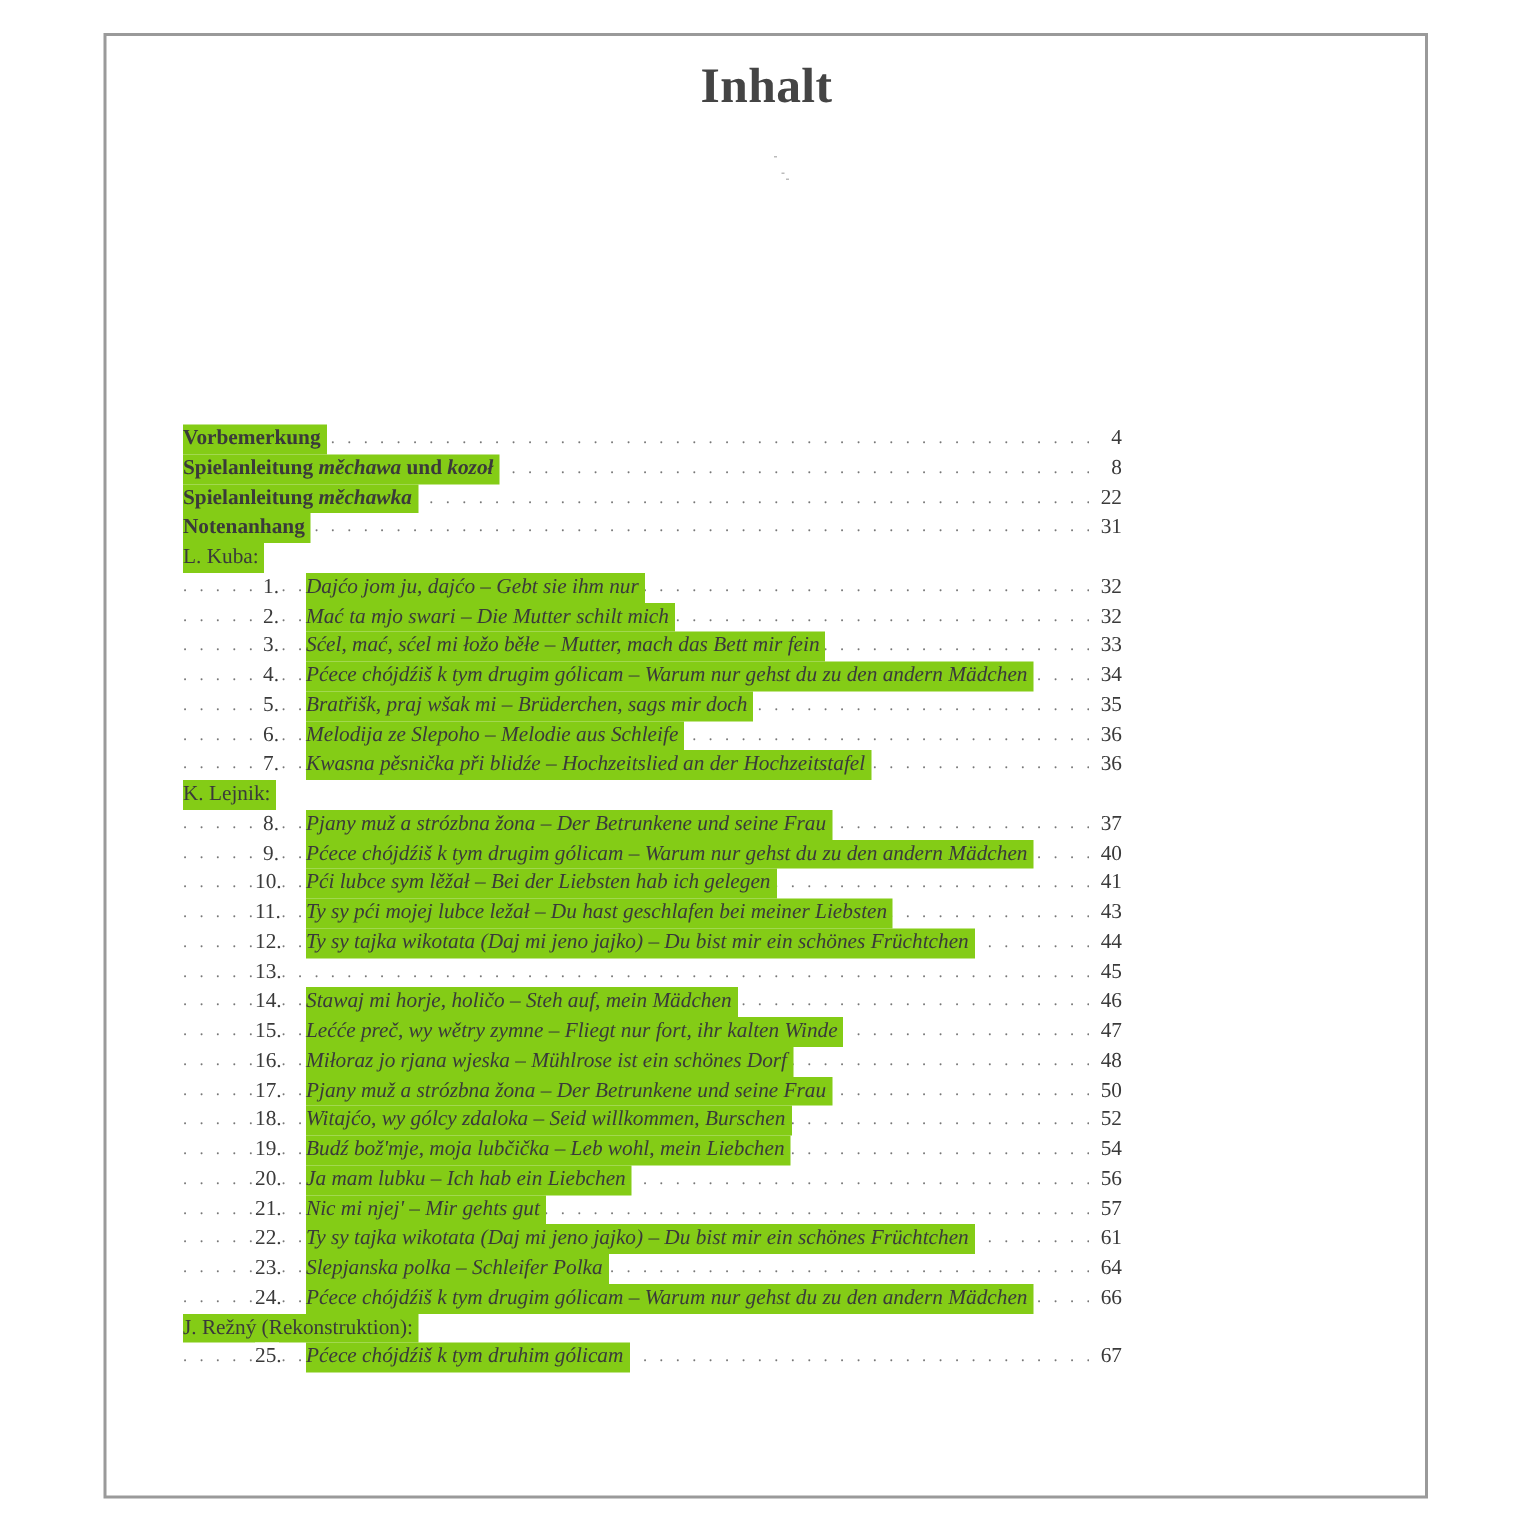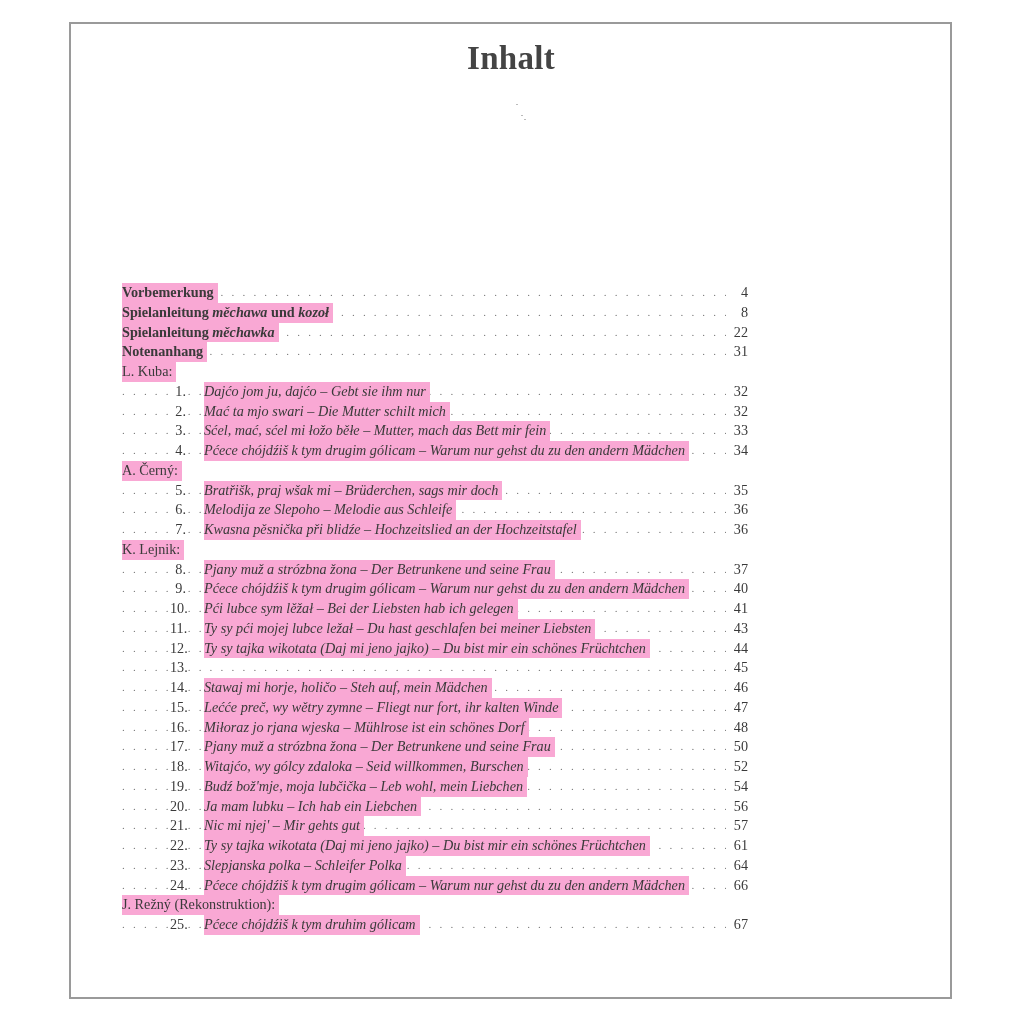--- a/index.html
+++ b/index.html
@@ -6,21 +6,21 @@
   body { width: 1024px; height: 1024px; position: relative; overflow: hidden;
          font-family: "Liberation Serif", "DejaVu Serif", serif; color: #3a3a3a; }
   .frame { position: absolute; left: 69px; top: 22px; width: 883px; height: 977px;
            border: 2px solid #9a9a9a; box-sizing: border-box; }
   .title { position: absolute; left: 0; width: 1024px; top: 40px; text-align: center;
            font-size: 33px; font-weight: bold; color: #444; letter-spacing: 0.3px; }
   .title span { position: relative; left: -1px; }
   .toc { position: absolute; left: 122px; top: 283px; width: 626px; }
   .row { position: relative; height: 19.76px; line-height: 19.76px; font-size: 14.2px;
          white-space: nowrap; }
-  .row .text { position: absolute; left: 0; top: 0; background: #f9a8d4; padding-right: 4px; z-index: 1; }
+  .row .text { position: absolute; left: 0; top: 0; background: #84cc16; padding-right: 4px; z-index: 1; }
   .row.entry .num { position: absolute; left: 48px; width: 16px; text-align: right; top: 0; z-index: 1; background:#fff; }
   .row.entry .text { left: 82px; font-style: italic; }
   .row.section .text { font-weight: bold; }
   .row.section .text i { font-style: italic; }
   .row .page { position: absolute; right: 0; top: 0; background: #fff; padding-left: 6px; z-index: 1; text-align: right; }
   .row .dots { position: absolute; left: 0; right: 22px; top: 0; overflow: hidden; color: #777;
                letter-spacing: 8.2px; font-size: 11px; }
   .row.author .text { color: #3a3a3a; }
   .scratch { position: absolute; width: 2px; height: 1px; background: #bbb; }
 </style>
@@ -76,23 +76,20 @@
       <span class="num">3.</span>
       <span class="text">Sćel, mać, sćel mi łožo běłe – Mutter, mach das Bett mir fein</span>
       <span class="page">33</span>
     </div>
     <div class="row entry">
       <span class="dots">........................................................................................................................</span>
       <span class="num">4.</span>
       <span class="text">Pćece chójdźiš k tym drugim gólicam – Warum nur gehst du zu den andern Mädchen</span>
       <span class="page">34</span>
     </div>
-    <div class="row author">
-      <span class="text">A. Černý:</span>
-    </div>
     <div class="row entry">
       <span class="dots">........................................................................................................................</span>
       <span class="num">5.</span>
       <span class="text">Bratřišk, praj wšak mi – Brüderchen, sags mir doch</span>
       <span class="page">35</span>
     </div>
     <div class="row entry">
       <span class="dots">........................................................................................................................</span>
       <span class="num">6.</span>
       <span class="text">Melodija ze Slepoho – Melodie aus Schleife</span>

